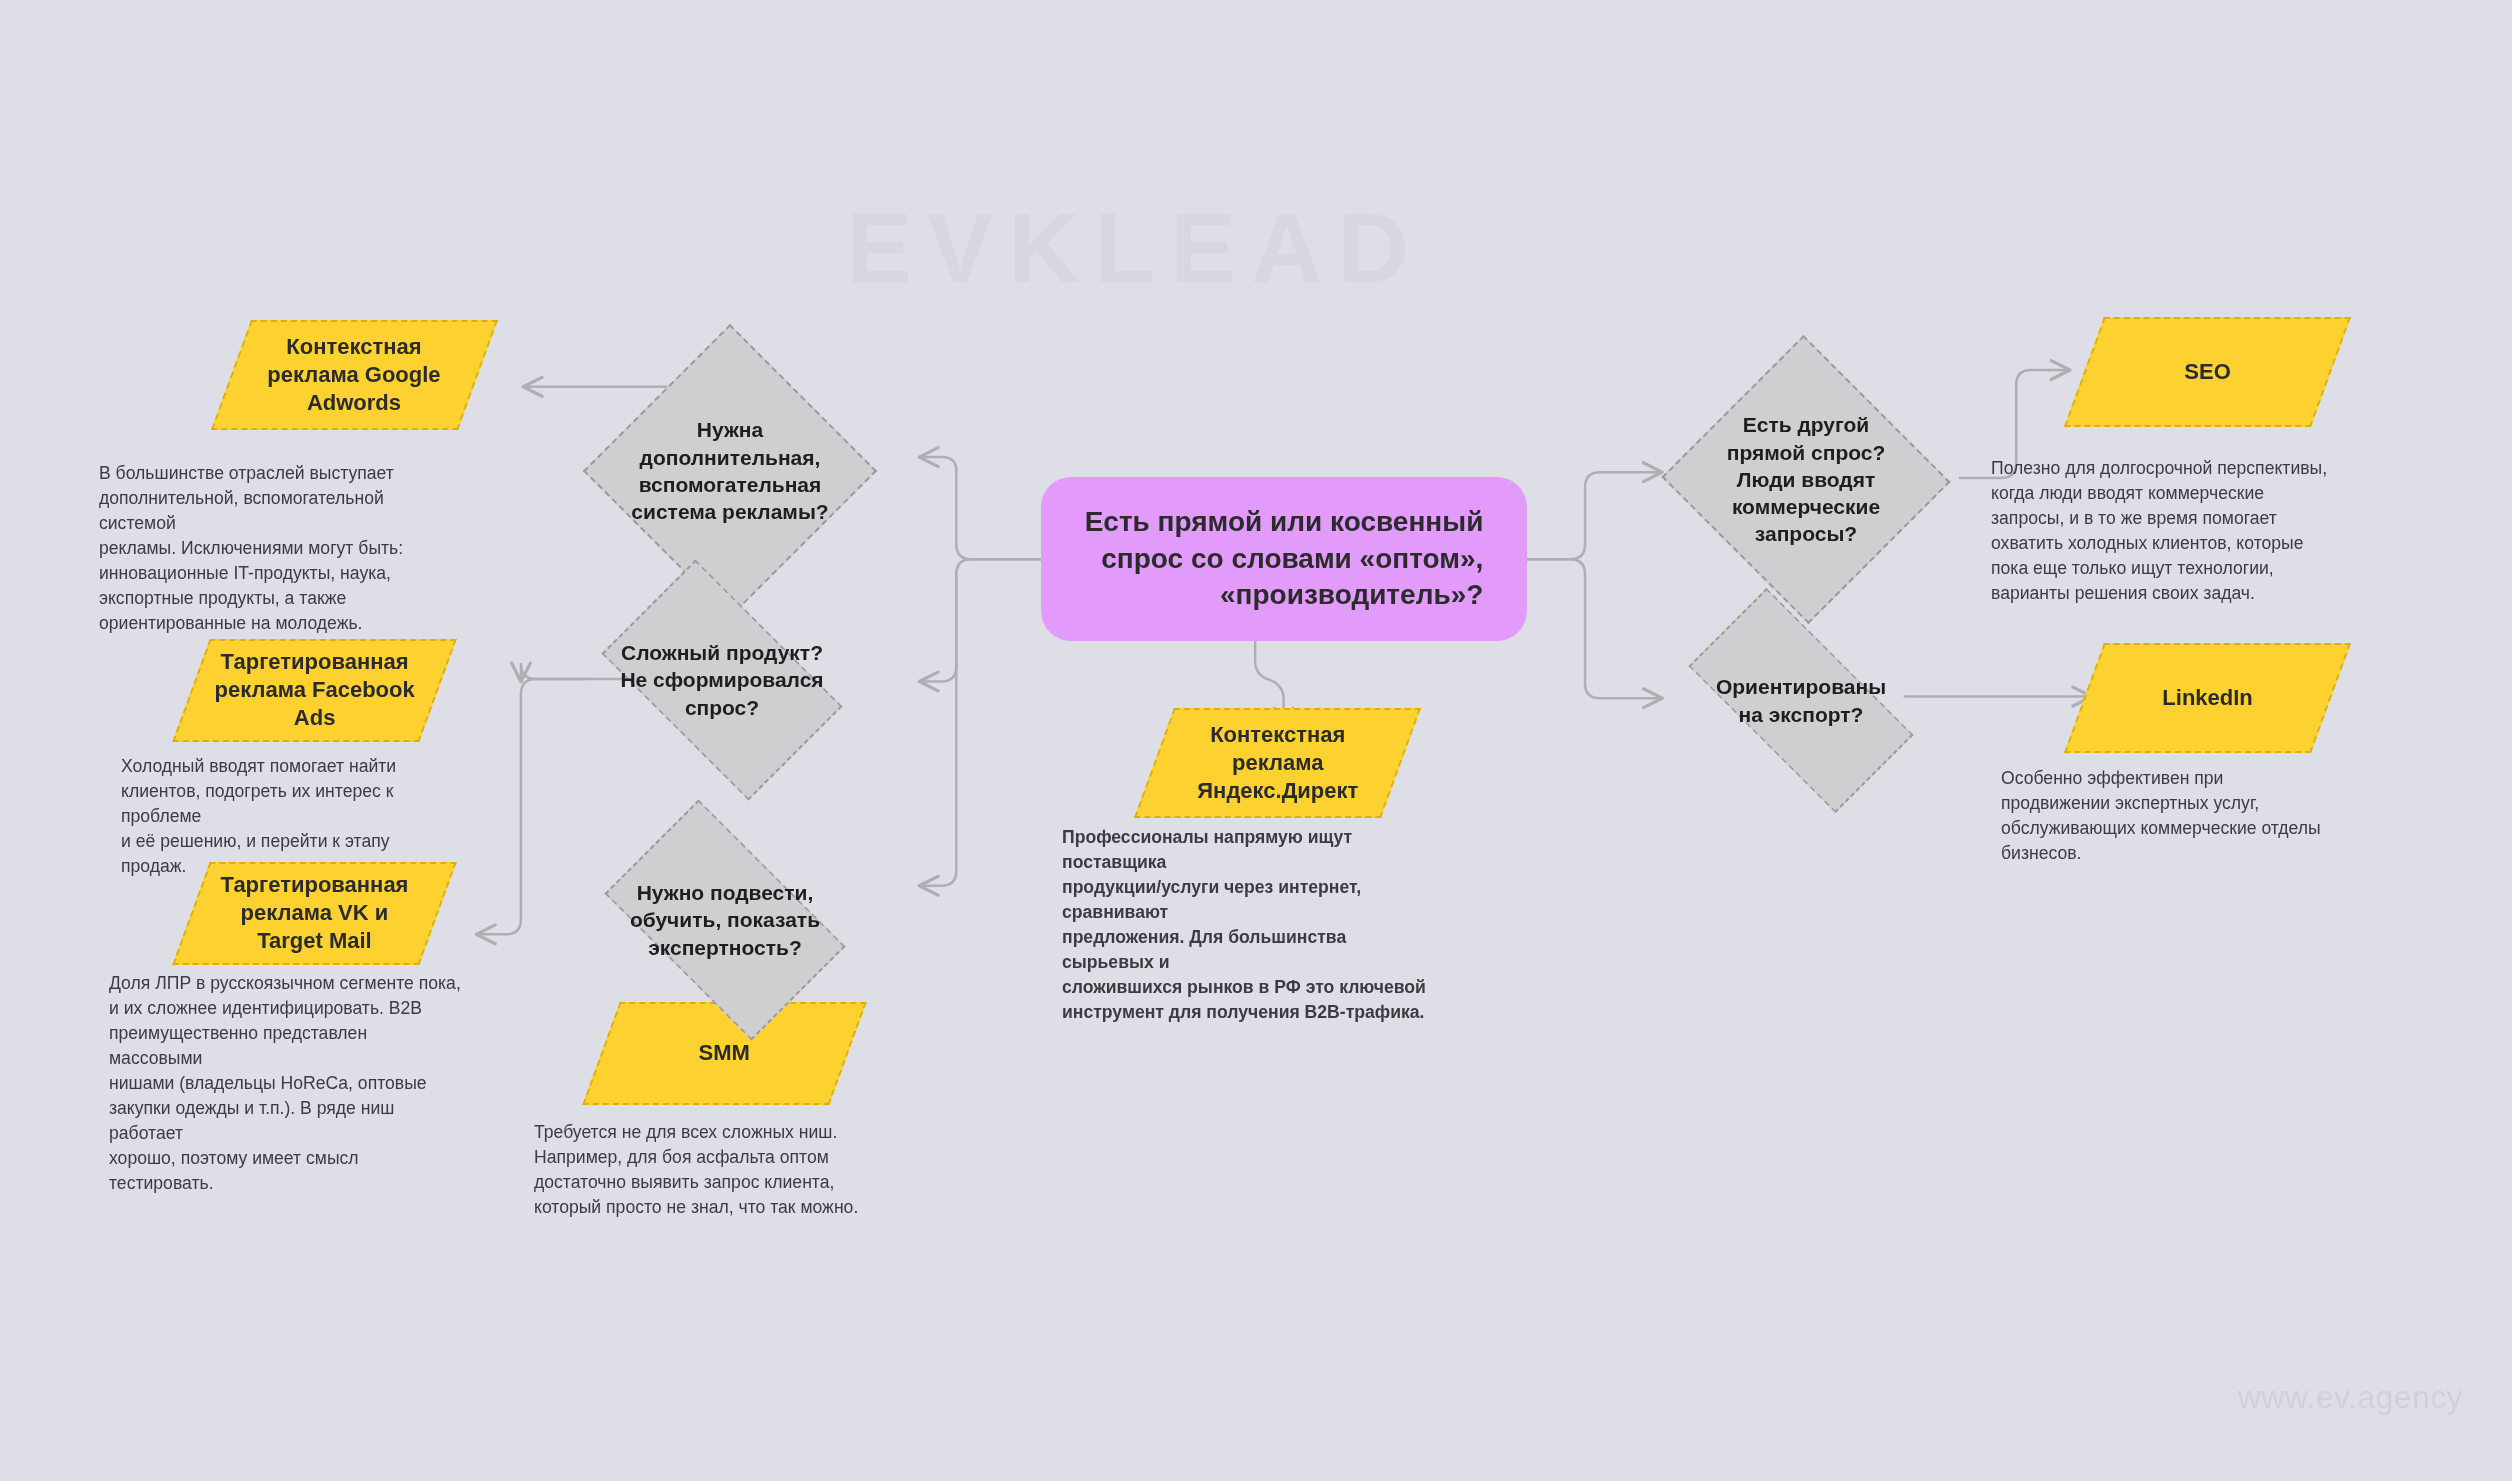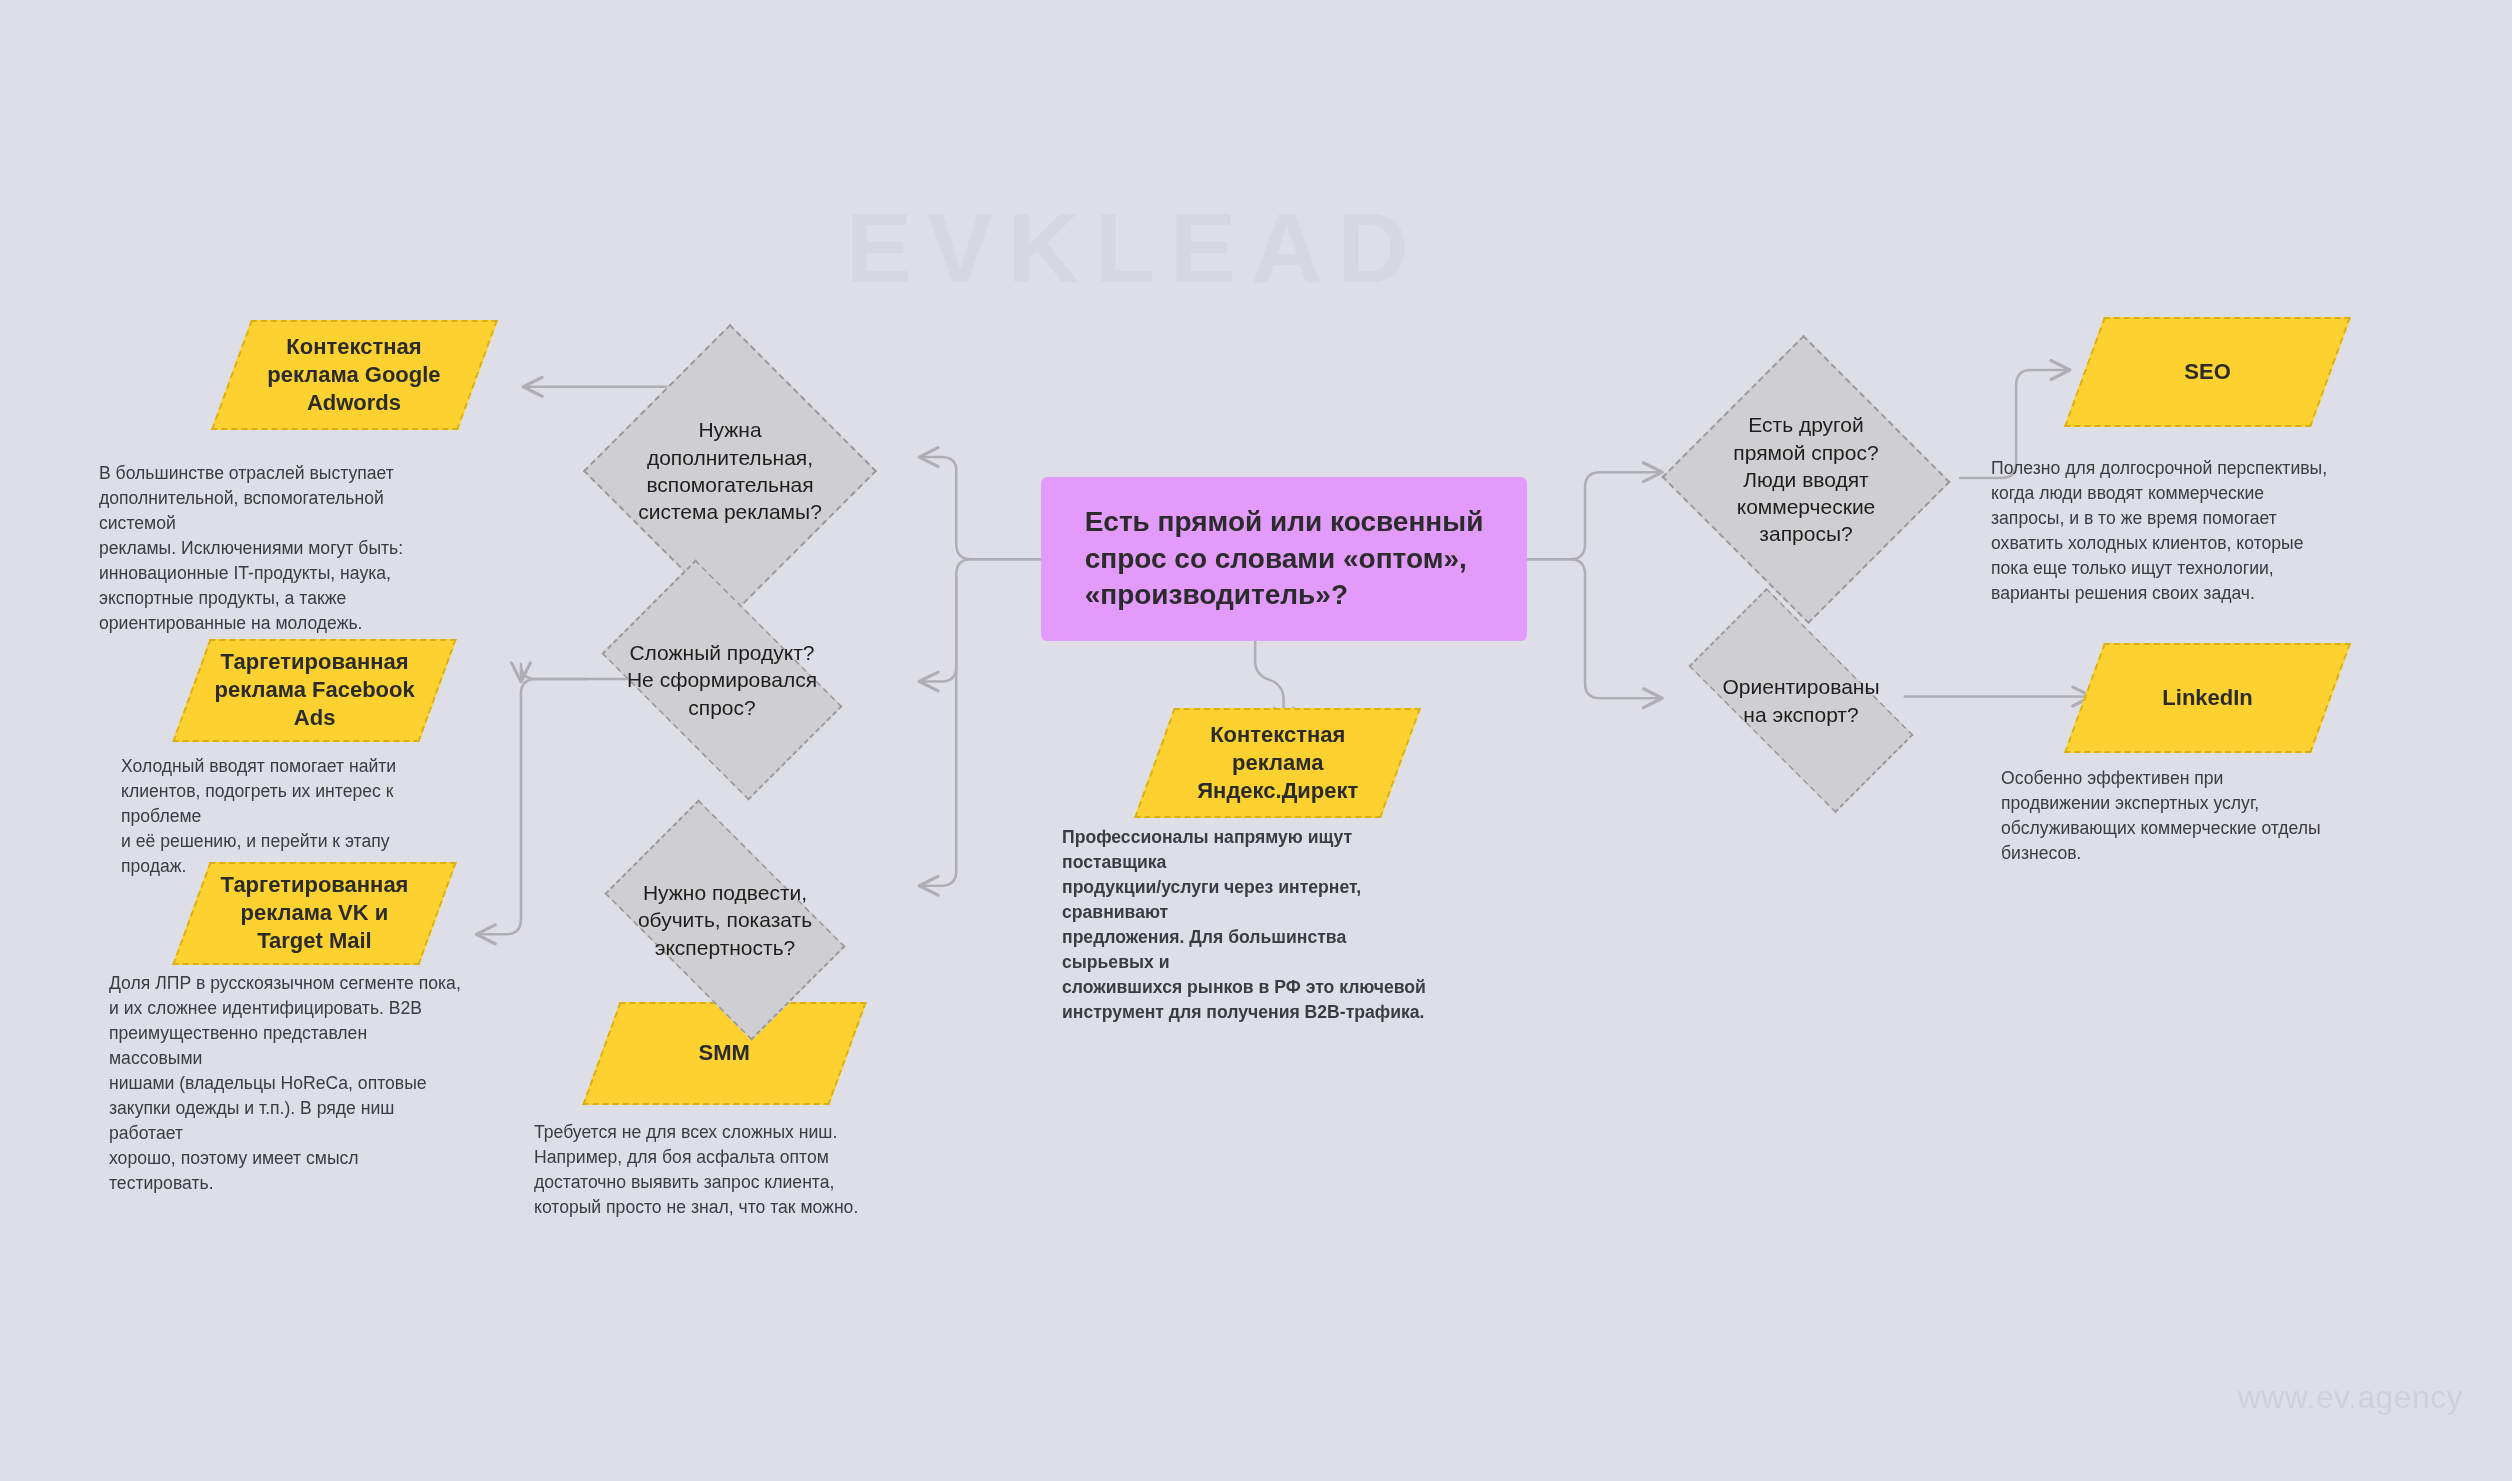--- a/index.html
+++ b/index.html
@@ -68,20 +68,21 @@
     color: #2B2B2B;
     line-height: 1.28;
     font-size: 22px;
     padding: 0 13.4px;
     white-space: pre-line;
   }
 
   
   .diamond-wrap {
     position: absolute;
+    font-weight: bold;
   }
   .diamond-shape {
     position: absolute;
     inset: 0;
     background: #CFCFD2;
     border: 2.5px dashed #9A9A9E;
     transform: rotate(45deg);
   }
   .diamond-label {
     position: absolute;
@@ -94,25 +95,25 @@
     line-height: 1.3;
     color: #1E1E1E;
     white-space: pre-line;
     z-index: 2;
   }
 
   
   .hub {
     position: absolute;
     background: #E29BFB;
-    border-radius: 6px;
+    border-radius: 30px;
     display: flex;
     align-items: center;
     justify-content: center;
-    text-align: left;
+    text-align: right;
   }
   .hub-label {
     font-size: 28px;
     font-weight: 700;
     line-height: 1.32;
     color: #2B2B2B;
     white-space: pre-line;
     padding: 0 22px;
   }
 

